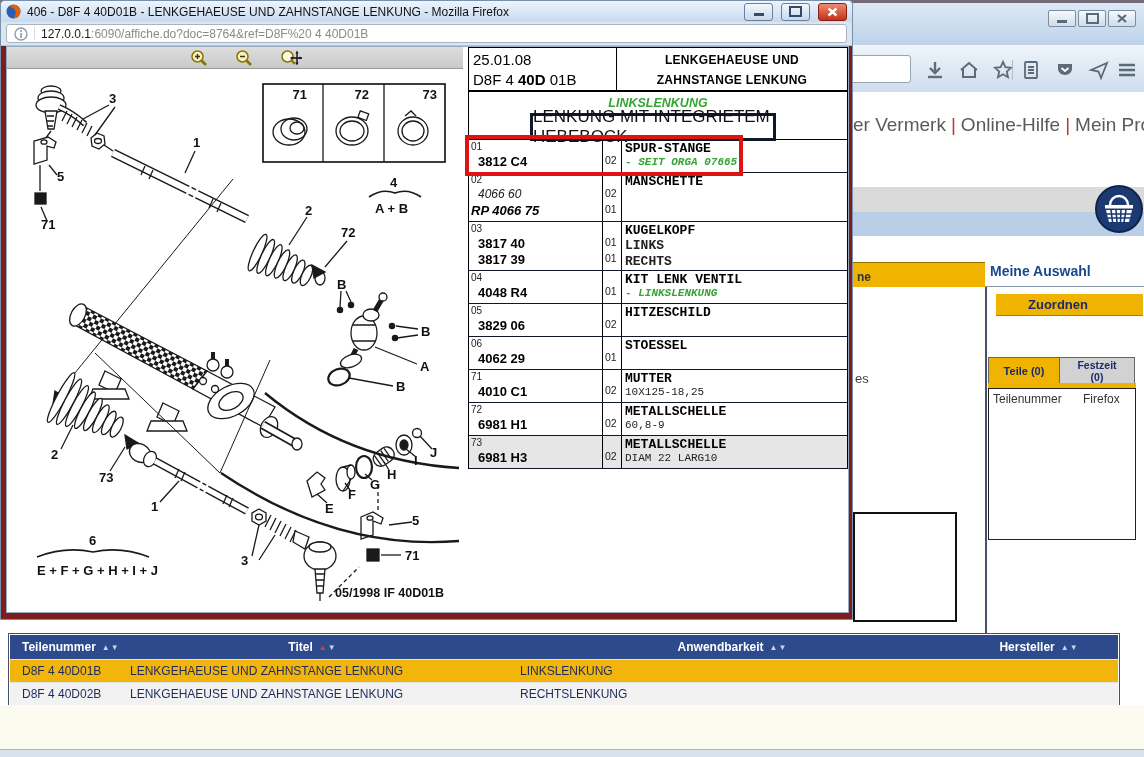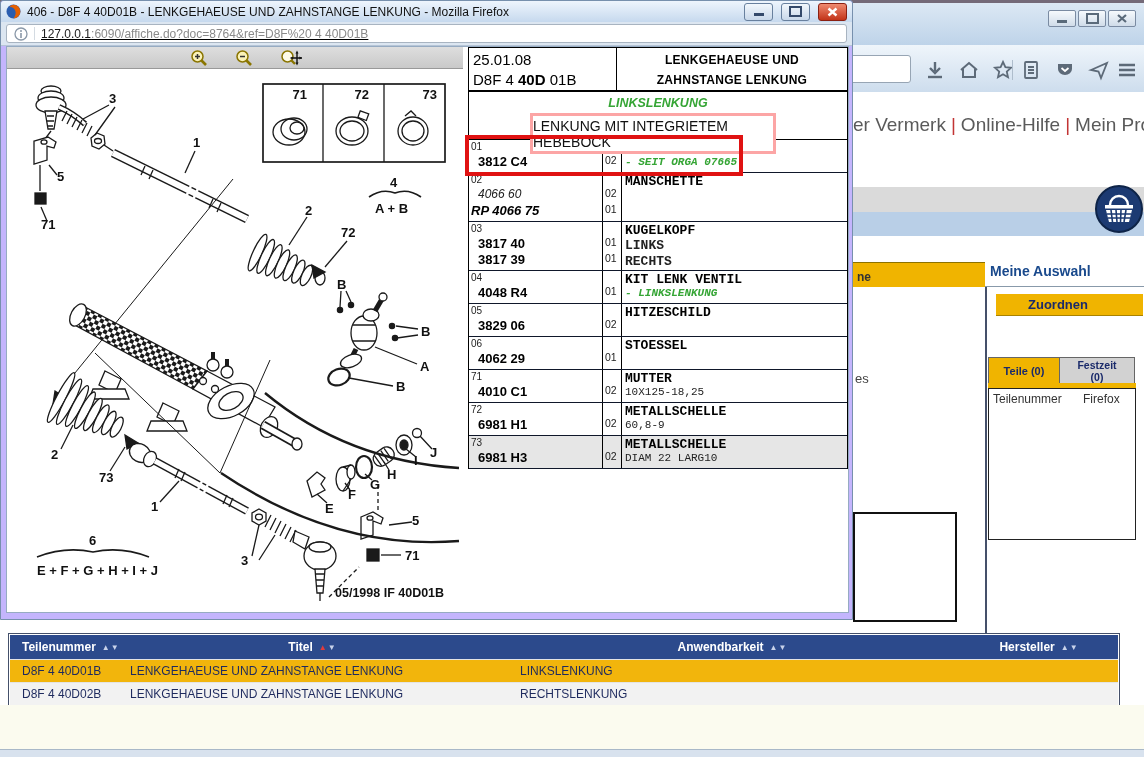--- a/index.html
+++ b/index.html
@@ -49,48 +49,48 @@
   .res-row{height:22px;align-items:center;font-size:12px;color:#1e2a5e;border-top:1px solid #e4e4e4;}
   .res-row .rc1{padding-left:12px;}
   .res-row .rc2{padding-left:10px;}
   .res-row .rc3{padding-left:15px;}
   .res-row.sel{background:#f2b50c;}
   .res-row.alt{background:#f2f2f2;}
   .cream{left:0;top:705px;width:1144px;height:44px;background:#fbfbef;}
   .bottombar{left:0;top:749px;width:1144px;height:8px;background:#d8e2ee;border-top:1px solid #a8b8c8;}
 
   
-  .front-window{left:0;top:0;width:853px;height:620px;background:#c4b5fd;border:1px solid #7790ad;border-radius:3px 3px 0 0;box-sizing:border-box;z-index:10;}
+  .front-window{left:0;top:0;width:853px;height:620px;background:#7f1d1d;border:1px solid #7790ad;border-radius:3px 3px 0 0;box-sizing:border-box;z-index:10;}
   .fw-title{height:21px;display:flex;align-items:center;gap:6px;padding:0 5px;background:linear-gradient(#eef5fd,#c6d9ee);border-radius:3px 3px 0 0;}
   .fw-title .ttl{flex:1;font-size:12px;color:#111;white-space:nowrap;overflow:hidden;}
   .fw-btn{width:27px;height:16px;border-radius:3px;display:flex;align-items:center;justify-content:center;margin-left:2px;}
   .fw-btn.std{background:linear-gradient(#f2f7fc,#c9d8ea);border:1px solid #68809e;}
   .fw-btn.close{background:linear-gradient(#ef8a70,#c23318);border:1px solid #8a2012;}
   .glyph-min{width:10px;height:3px;background:#34496a;margin-top:6px;}
   .glyph-max{width:9px;height:7px;border:2px solid #34496a;}
-  .fw-url{height:23px;background:#dce6f1;border-bottom:1px solid #b6c5d6;display:flex;align-items:center;padding:0 5px;text-decoration:underline;}
+  .fw-url{height:23px;background:#dce6f1;border-bottom:1px solid #b6c5d6;display:flex;align-items:center;padding:0 5px;}
   .url-input{flex:1;height:17px;background:#fff;border:1px solid #a8b4c1;border-radius:3px;display:flex;align-items:center;gap:6px;padding:0 7px;font-size:12px;white-space:nowrap;}
   .url-host{color:#1a1a1a;}
   .url-rest{color:#8a8a8a;}
   .url-sep{width:1px;height:13px;background:#d4dbe2;}
   .fw-content{position:absolute;left:5px;top:45px;width:843px;height:567px;background:#fff;border:1px solid #96abc2;box-sizing:border-box;}
   .dg-panel{position:absolute;left:0;top:0;width:456px;height:565px;background:#fff;}
   .dg-toolbar{height:22px;background:linear-gradient(#dedede,#c9c9c9);border-bottom:1px solid #999;display:flex;align-items:center;gap:27px;padding-left:183px;box-sizing:border-box;}
   .dg-svg{display:block;}
   .dg-label{font:bold 13px "Liberation Sans",sans-serif;fill:#111;stroke:none;}
   .dg-stamp{font:bold 12.5px "Liberation Sans",sans-serif;fill:#111;stroke:none;}
 
   
   .parts-panel{position:absolute;left:461px;top:0;width:380px;background:#fff;}
   .pp-header{display:flex;border:1px solid #000;border-bottom:2px solid #000;height:45px;box-sizing:border-box;}
   .pp-h-left{width:148px;border-right:1px solid #000;padding:2px 0 0 4px;font-size:15px;line-height:20px;box-sizing:border-box;}
   .pp-h-right{flex:1;text-align:center;font-weight:bold;font-size:12px;letter-spacing:.3px;line-height:20px;padding-top:2px;}
   .pp-variant{height:48px;border-left:1px solid #000;border-right:1px solid #000;border-bottom:1px solid #000;box-sizing:border-box;}
   .pp-green{text-align:center;font-style:italic;font-weight:bold;color:#35a535;font-size:12.5px;padding-top:4px;}
-  .red1{position:absolute;left:62px;top:66px;width:246px;height:41px;border:3px solid #fca5a5;background:#fff;display:flex;align-items:center;justify-content:center;font-size:14px;color:#111;z-index:5;box-sizing:border-box;}
+  .red1{position:absolute;left:62px;top:66px;width:246px;height:28px;border:3px solid #0f172a;background:#fff;display:flex;align-items:center;justify-content:center;font-size:17px;color:#111;z-index:5;box-sizing:border-box;}
   .red2{position:absolute;left:-3px;top:88px;width:278px;height:41px;border:4px solid #e01212;z-index:6;box-sizing:border-box;pointer-events:none;}
   .pp-table{border-left:1px solid #000;border-right:1px solid #000;}
   .pp-row{display:flex;height:33px;border-bottom:1px solid #0f172a;background:#fff;box-sizing:border-box;}
   .pp-row.tall{height:49px;}
   .pp-row.hl{background:#e6e6e6;}
   .pp-c1{width:133px;display:flex;flex-direction:column;padding:1px 0 0 2px;box-sizing:border-box;}
   .pp-ref{font-size:10px;height:13px;color:#222;}
   .pp-part{font-size:13px;font-weight:bold;padding-left:7px;height:16px;white-space:nowrap;}
   .pp-part.it{font-weight:normal;font-style:italic;font-size:12px;color:#222;}
   .pp-part.bi{font-style:italic;text-align:left;padding:0 2px 0 0;}

